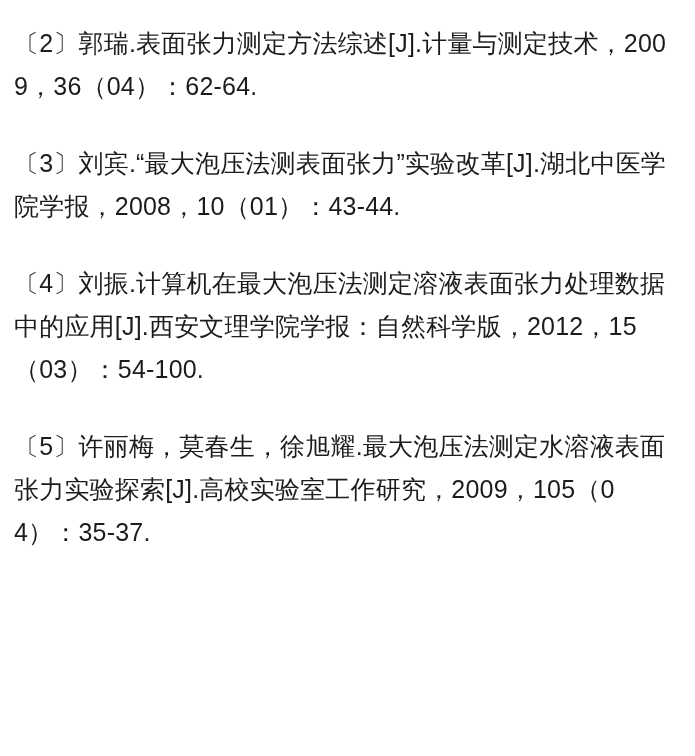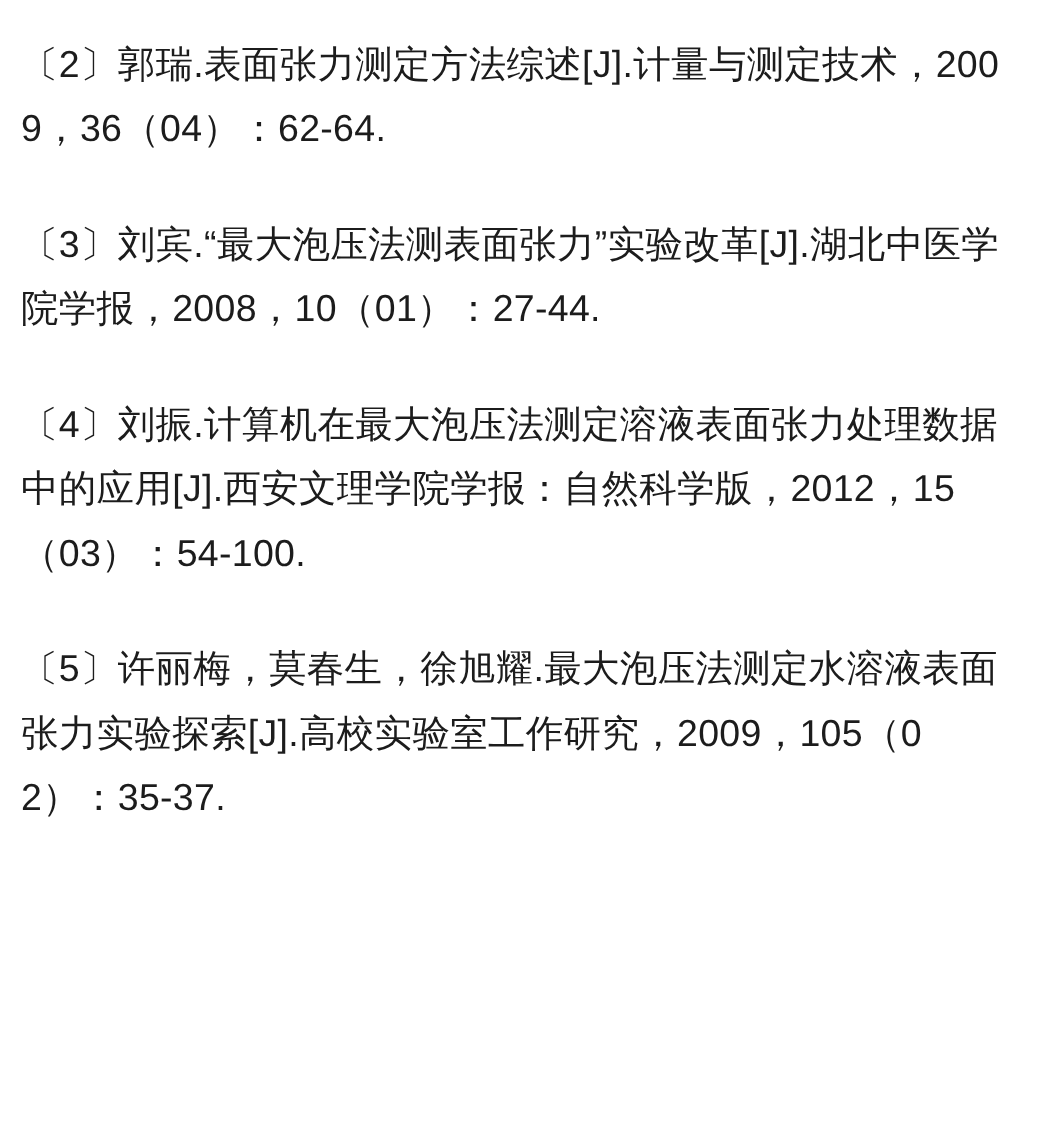--- a/index.html
+++ b/index.html
@@ -33,16 +33,16 @@
   }
   .ref-entry:last-child {
     margin-bottom: 0;
   }
 </style>
 </head>
 <body>
 
 <div id="doc">
   <p class="ref-entry">〔2〕郭瑞.表面张力测定方法综述[J].计量与测定技术，2009，36（04）：62-64.</p>
-  <p class="ref-entry">〔3〕刘宾.“最大泡压法测表面张力”实验改革[J].湖北中医学院学报，2008，10（01）：27-44.</p>
+  <p class="ref-entry">〔3〕刘宾.“最大泡压法测表面张力”实验改革[J].湖北中医学院学报，2008，10（01）：43-44.</p>
   <p class="ref-entry">〔4〕刘振.计算机在最大泡压法测定溶液表面张力处理数据中的应用[J].西安文理学院学报：自然科学版，2012，15（03）：54-100.</p>
-  <p class="ref-entry">〔5〕许丽梅，莫春生，徐旭耀.最大泡压法测定水溶液表面张力实验探索[J].高校实验室工作研究，2009，105（02）：35-37.</p>
+  <p class="ref-entry">〔5〕许丽梅，莫春生，徐旭耀.最大泡压法测定水溶液表面张力实验探索[J].高校实验室工作研究，2009，105（04）：35-37.</p>
 </div>
 
 </body></html>

